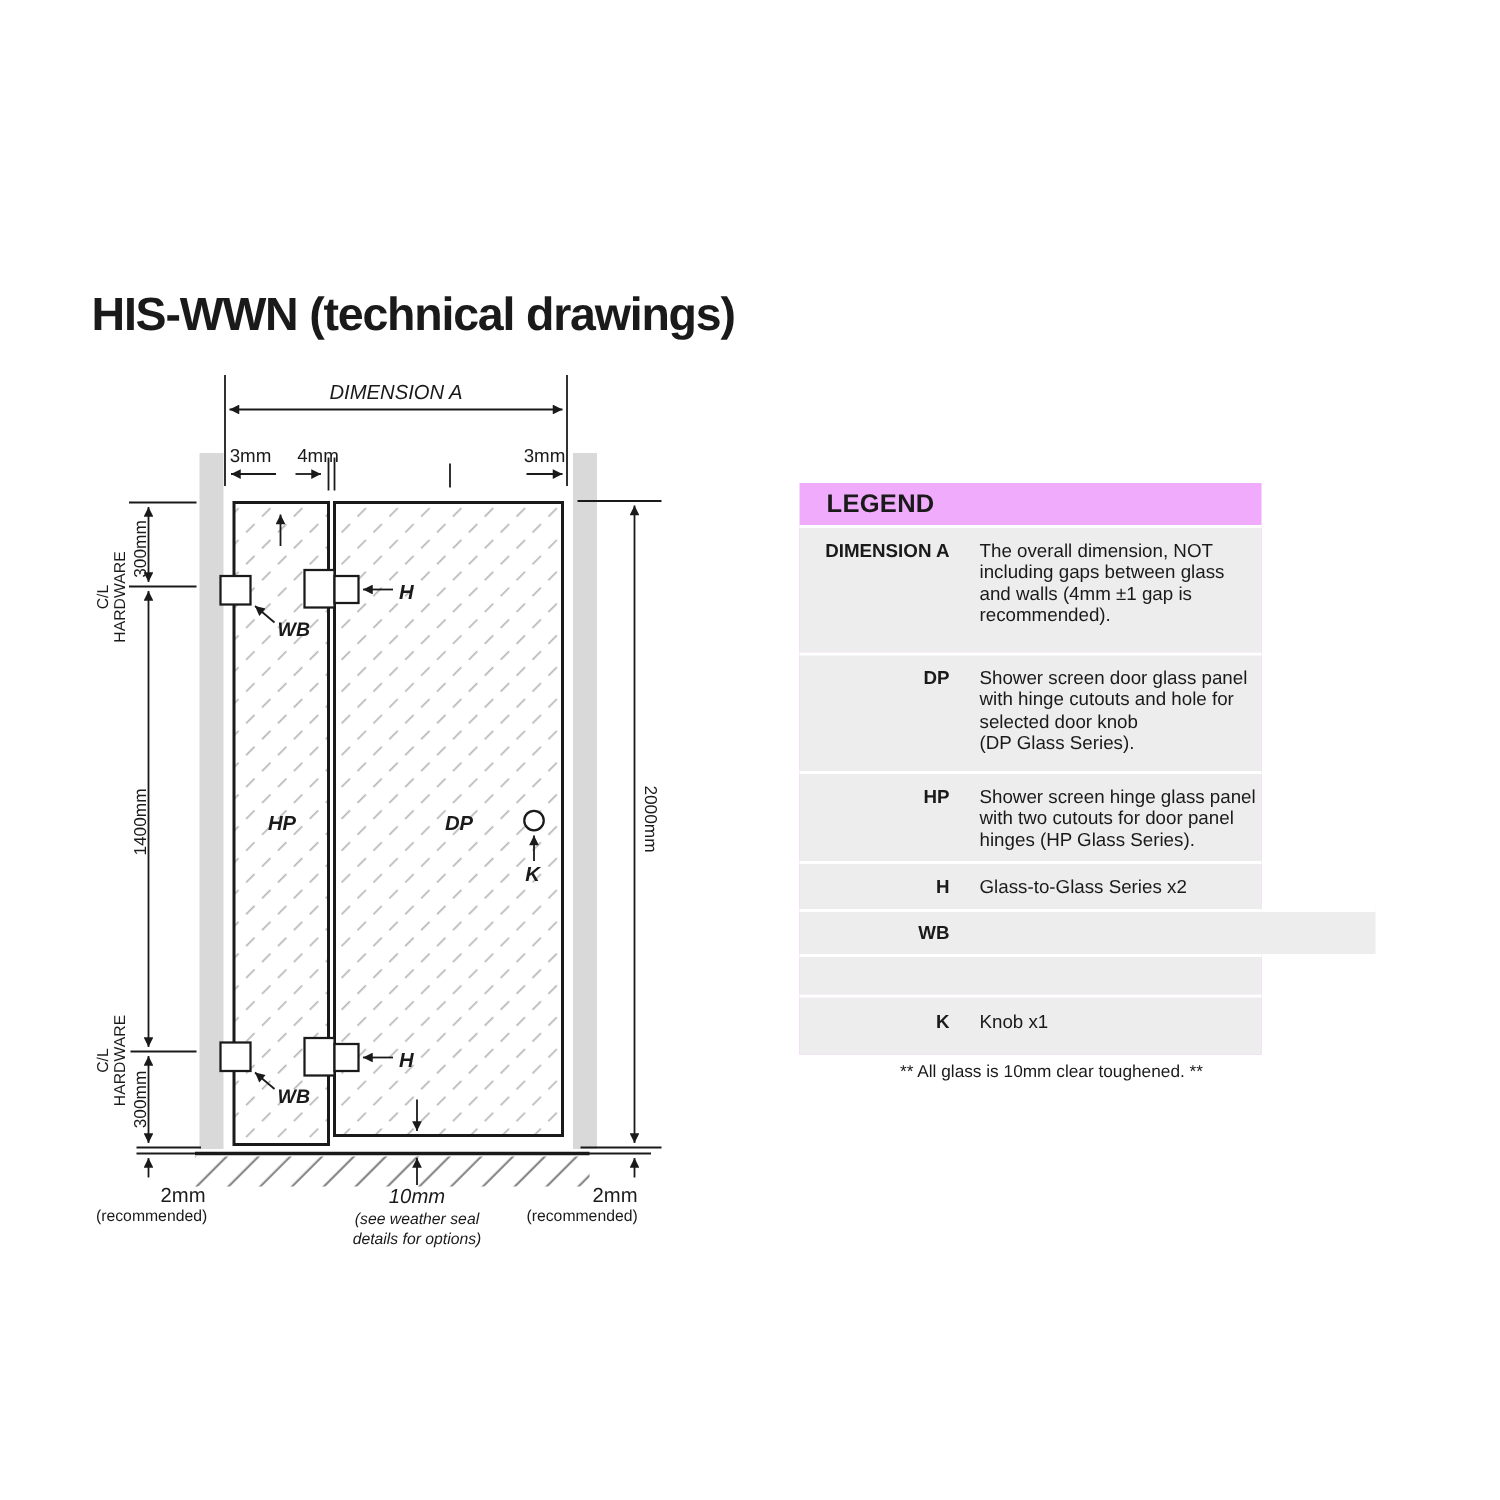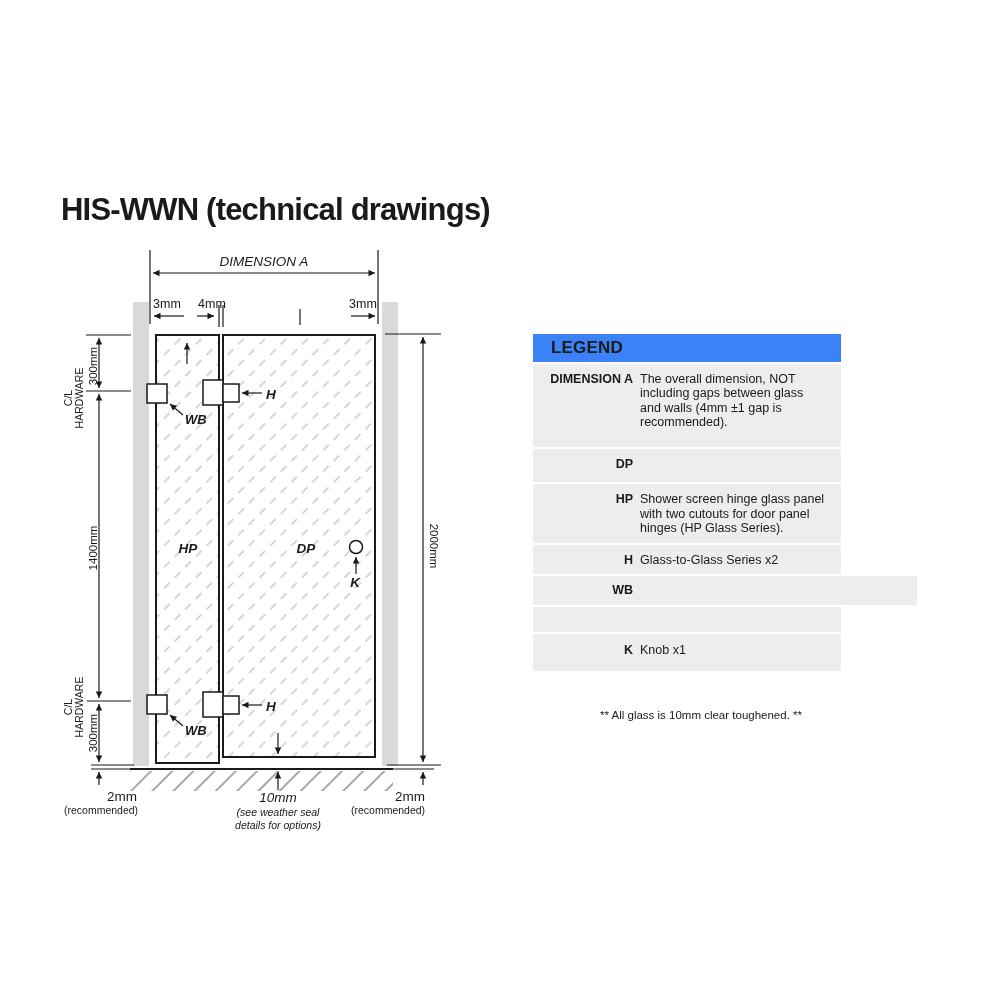--- a/index.html
+++ b/index.html
@@ -3,26 +3,26 @@
 <meta charset="utf-8">
 <style>
   html,body{margin:0;padding:0;background:#ffffff;}
   .page{position:relative;width:1000px;height:1000px;background:#fff;
         font-family:"Liberation Sans",sans-serif;color:#1a1a1a;overflow:hidden;}
   .page-title{position:absolute;left:61px;top:192px;font-size:31px;font-weight:700;
               letter-spacing:-0.8px;white-space:nowrap;}
   svg{position:absolute;left:0;top:0;}
 
   
-  .legend{position:absolute;left:533px;top:334px;width:308px;background:#3b82f6;
+  .legend{position:absolute;left:533px;top:322px;width:308px;background:#f0abfc;
           font-size:12.5px;line-height:14.5px;}
   .legend-title{font-size:17px;font-weight:700;padding:7px 0 6px 18px;letter-spacing:.2px;}
   .lrow{display:flex;border-top:2px solid #ffffff;padding-top:8px;background:#ededed;}
   .lkey{width:100px;flex:none;text-align:right;font-weight:700;}
-  .ldesc{margin-left:7px;white-space:pre;}
+  .ldesc{margin-left:20px;white-space:pre;}
   .r-dima{padding-bottom:17px;}
   .r-dp{padding-bottom:11px;}
   .r-hp{padding-bottom:7px;}
   .r-h{padding-bottom:7px;}
   .r-wb{width:384px;padding-top:7px;padding-bottom:7px;}
   .r-empty{height:25px;padding:0;}
   .r-k{padding-top:9px;padding-bottom:14px;}
   .legend-note{position:absolute;left:600px;top:709px;font-size:11.5px;}
 </style>
 </head>
@@ -163,20 +163,24 @@
     <div class="lrow r-dima">
       <div class="lkey">DIMENSION A</div>
       <div class="ldesc">The overall dimension, NOT
 including gaps between glass
 and walls (4mm ±1 gap is
 recommended).</div>
     </div>
 
     <div class="lrow r-dp">
       <div class="lkey">DP</div>
+      <div class="ldesc">Shower screen door glass panel
+with hinge cutouts and hole for
+selected door knob
+(DP Glass Series).</div>
     </div>
 
     <div class="lrow r-hp">
       <div class="lkey">HP</div>
       <div class="ldesc">Shower screen hinge glass panel
 with two cutouts for door panel
 hinges (HP Glass Series).</div>
     </div>
 
     <div class="lrow r-h">

